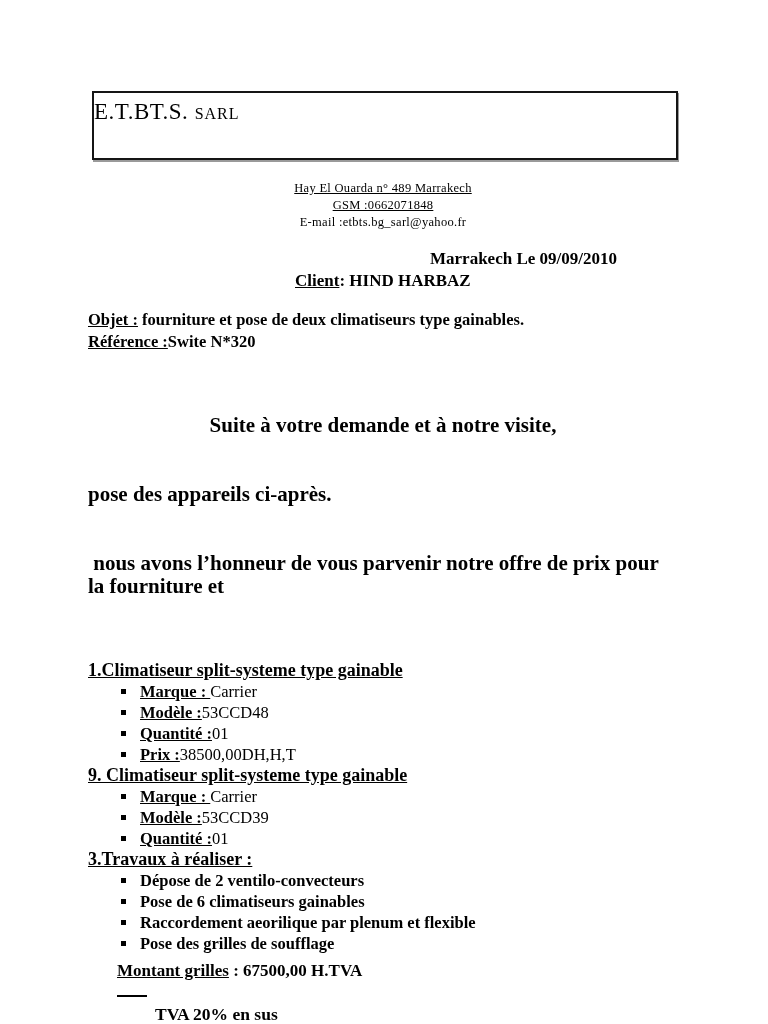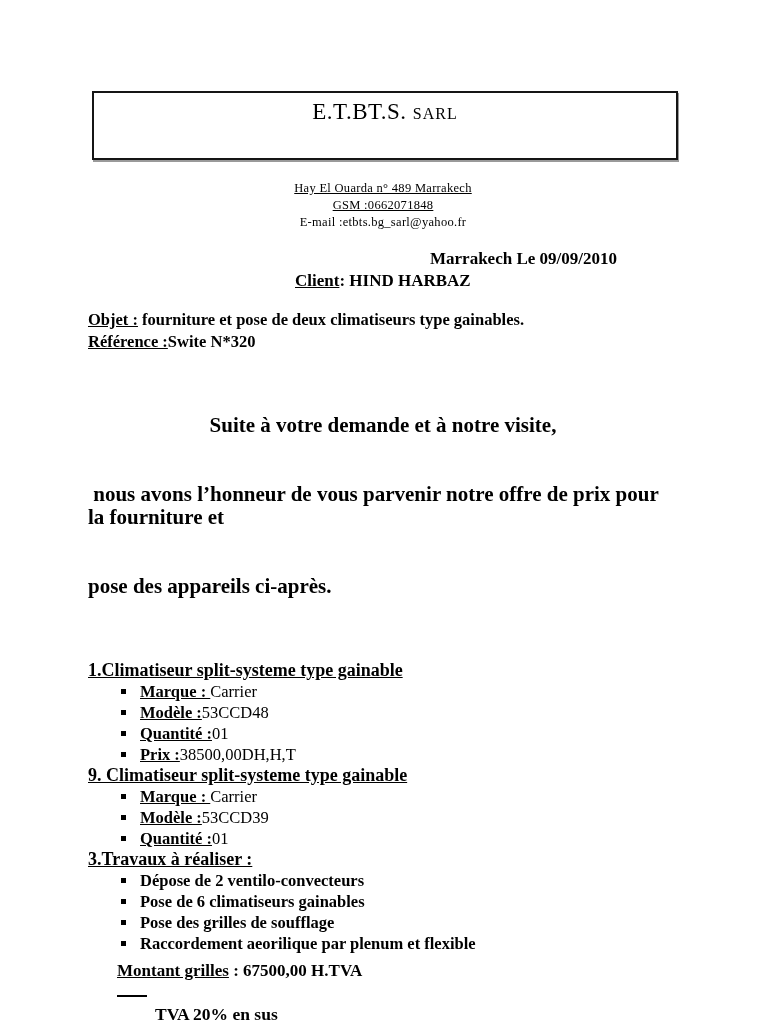--- a/index.html
+++ b/index.html
@@ -19,21 +19,20 @@
     overflow: hidden;
   }
   
   .header-box {
     margin-left: 4px;
     width: 586px;
     height: 69px;
     box-sizing: border-box;
     border: 2px solid #151515;
     box-shadow: 1px 2px 0 #9a9a9a;
-    text-align: center;
   }
   .company-title {
     padding-top: 5px;
     font-size: 23px;
     letter-spacing: 0.5px;
     line-height: 28px;
     white-space: pre-wrap;
   }
   .company-suffix {
     font-size: 16px;
@@ -160,22 +159,22 @@
   <div class="date-line">Marrakech Le 09/09/2010</div>
 
   <div class="client-line"><span class="lbl">Client</span><span class="val">: HIND HARBAZ</span></div>
 
   <div class="meta-line objet-line"><span class="lbl">Objet :</span><span class="val"> fourniture et pose de deux climatiseurs type gainables.</span></div>
 
   <div class="meta-line"><span class="lbl">Référence :</span><span class="val">Swite N*320</span></div>
 
   <div class="intro">
     <div class="centered">Suite à votre demande et à notre visite,</div>
+    <div>pose des appareils ci-après.</div>
     <div> nous avons l’honneur de vous parvenir notre offre de prix pour la fourniture et</div>
-    <div>pose des appareils ci-après.</div>
   </div>
 
   <div class="section-heading first-heading">1.Climatiseur split-systeme type gainable</div>
   <ul class="bullets">
     <li><span class="li-label">Marque : </span><span class="li-value">Carrier</span></li>
     <li><span class="li-label">Modèle :</span><span class="li-value">53CCD48</span></li>
     <li><span class="li-label">Quantité :</span><span class="li-value">01</span></li>
     <li><span class="li-label">Prix :</span><span class="li-value">38500,00DH,H,T</span></li>
   </ul>
 
@@ -183,22 +182,22 @@
   <ul class="bullets">
     <li><span class="li-label">Marque : </span><span class="li-value">Carrier</span></li>
     <li><span class="li-label">Modèle :</span><span class="li-value">53CCD39</span></li>
     <li><span class="li-label">Quantité :</span><span class="li-value">01</span></li>
   </ul>
 
   <div class="section-heading">3.Travaux à réaliser :</div>
   <ul class="bullets">
     <li class="bold-item">Dépose de 2 ventilo-convecteurs</li>
     <li class="bold-item">Pose de 6 climatiseurs gainables</li>
+    <li class="bold-item">Raccordement aeorilique par plenum et flexible</li>
     <li class="bold-item">Pose des grilles de soufflage</li>
-    <li class="bold-item">Raccordement aeorilique par plenum et flexible</li>
   </ul>
 
   <div class="total-global"><span class="lbl">Montant grilles</span><span class="val"> : 67500,00 H.TVA</span></div>
 
   <div class="dash-rule"></div>
 
   <div class="tva-note">TVA 20% en sus</div>
 
 </div>
 

